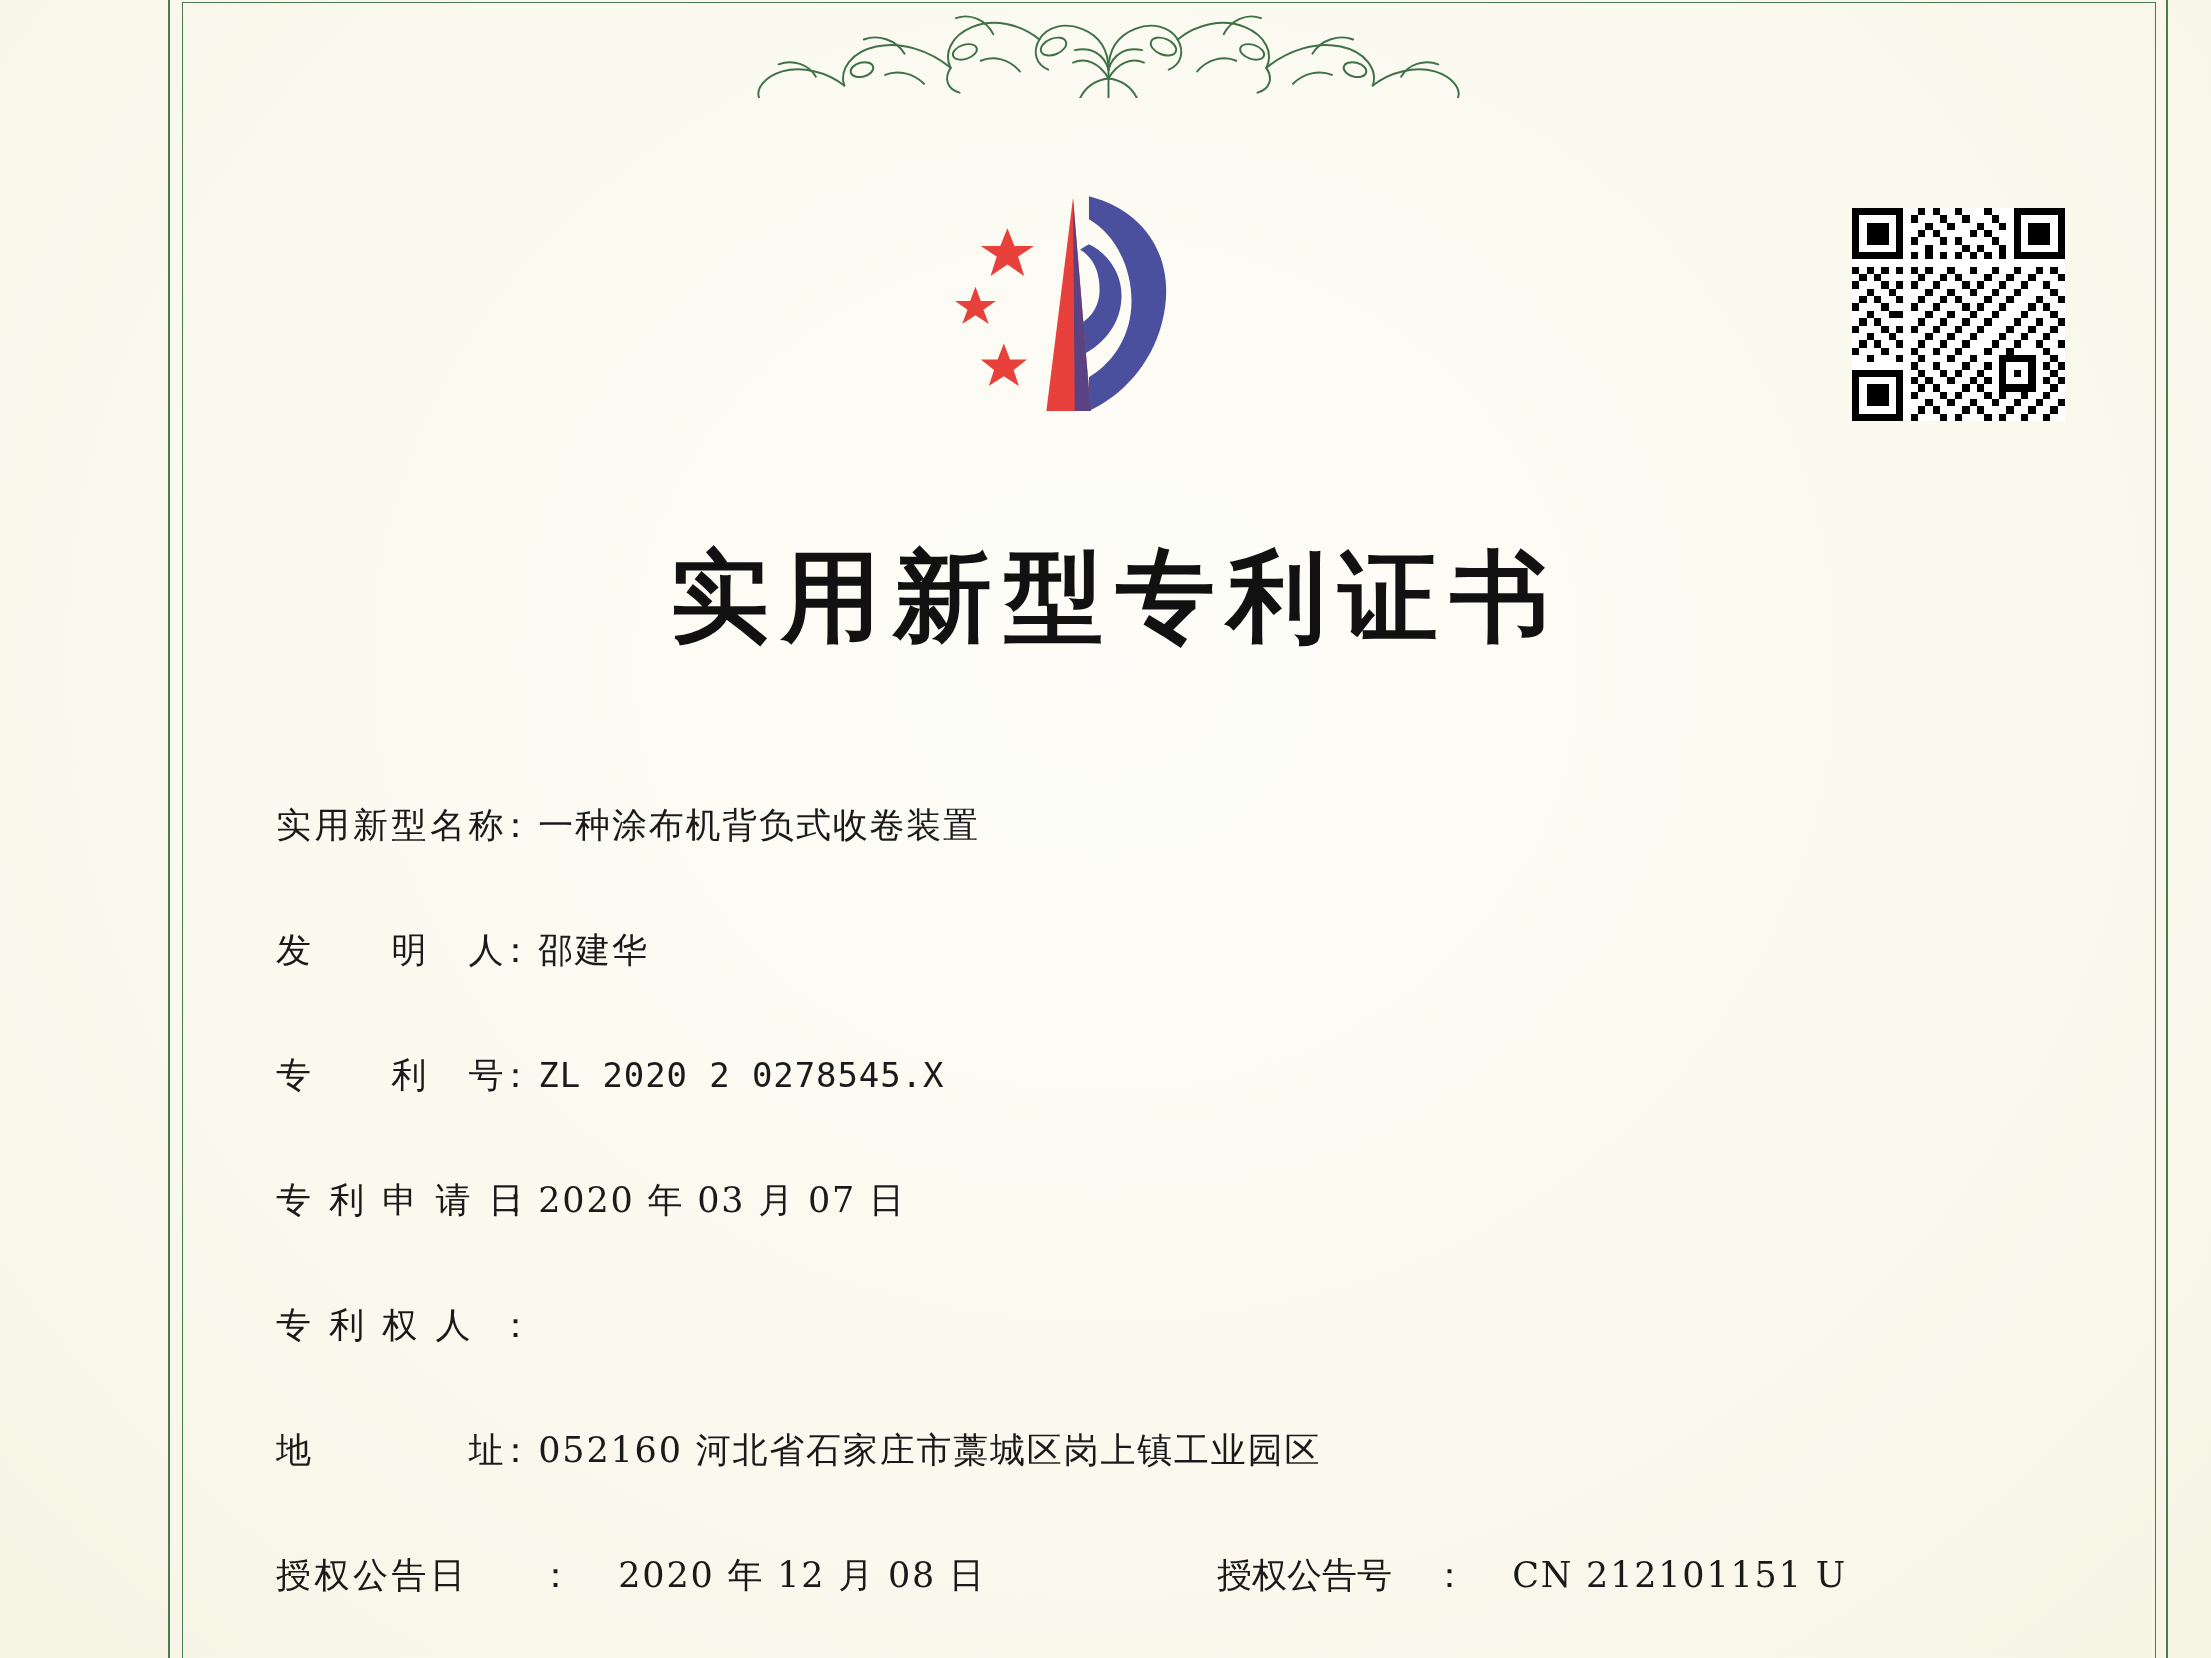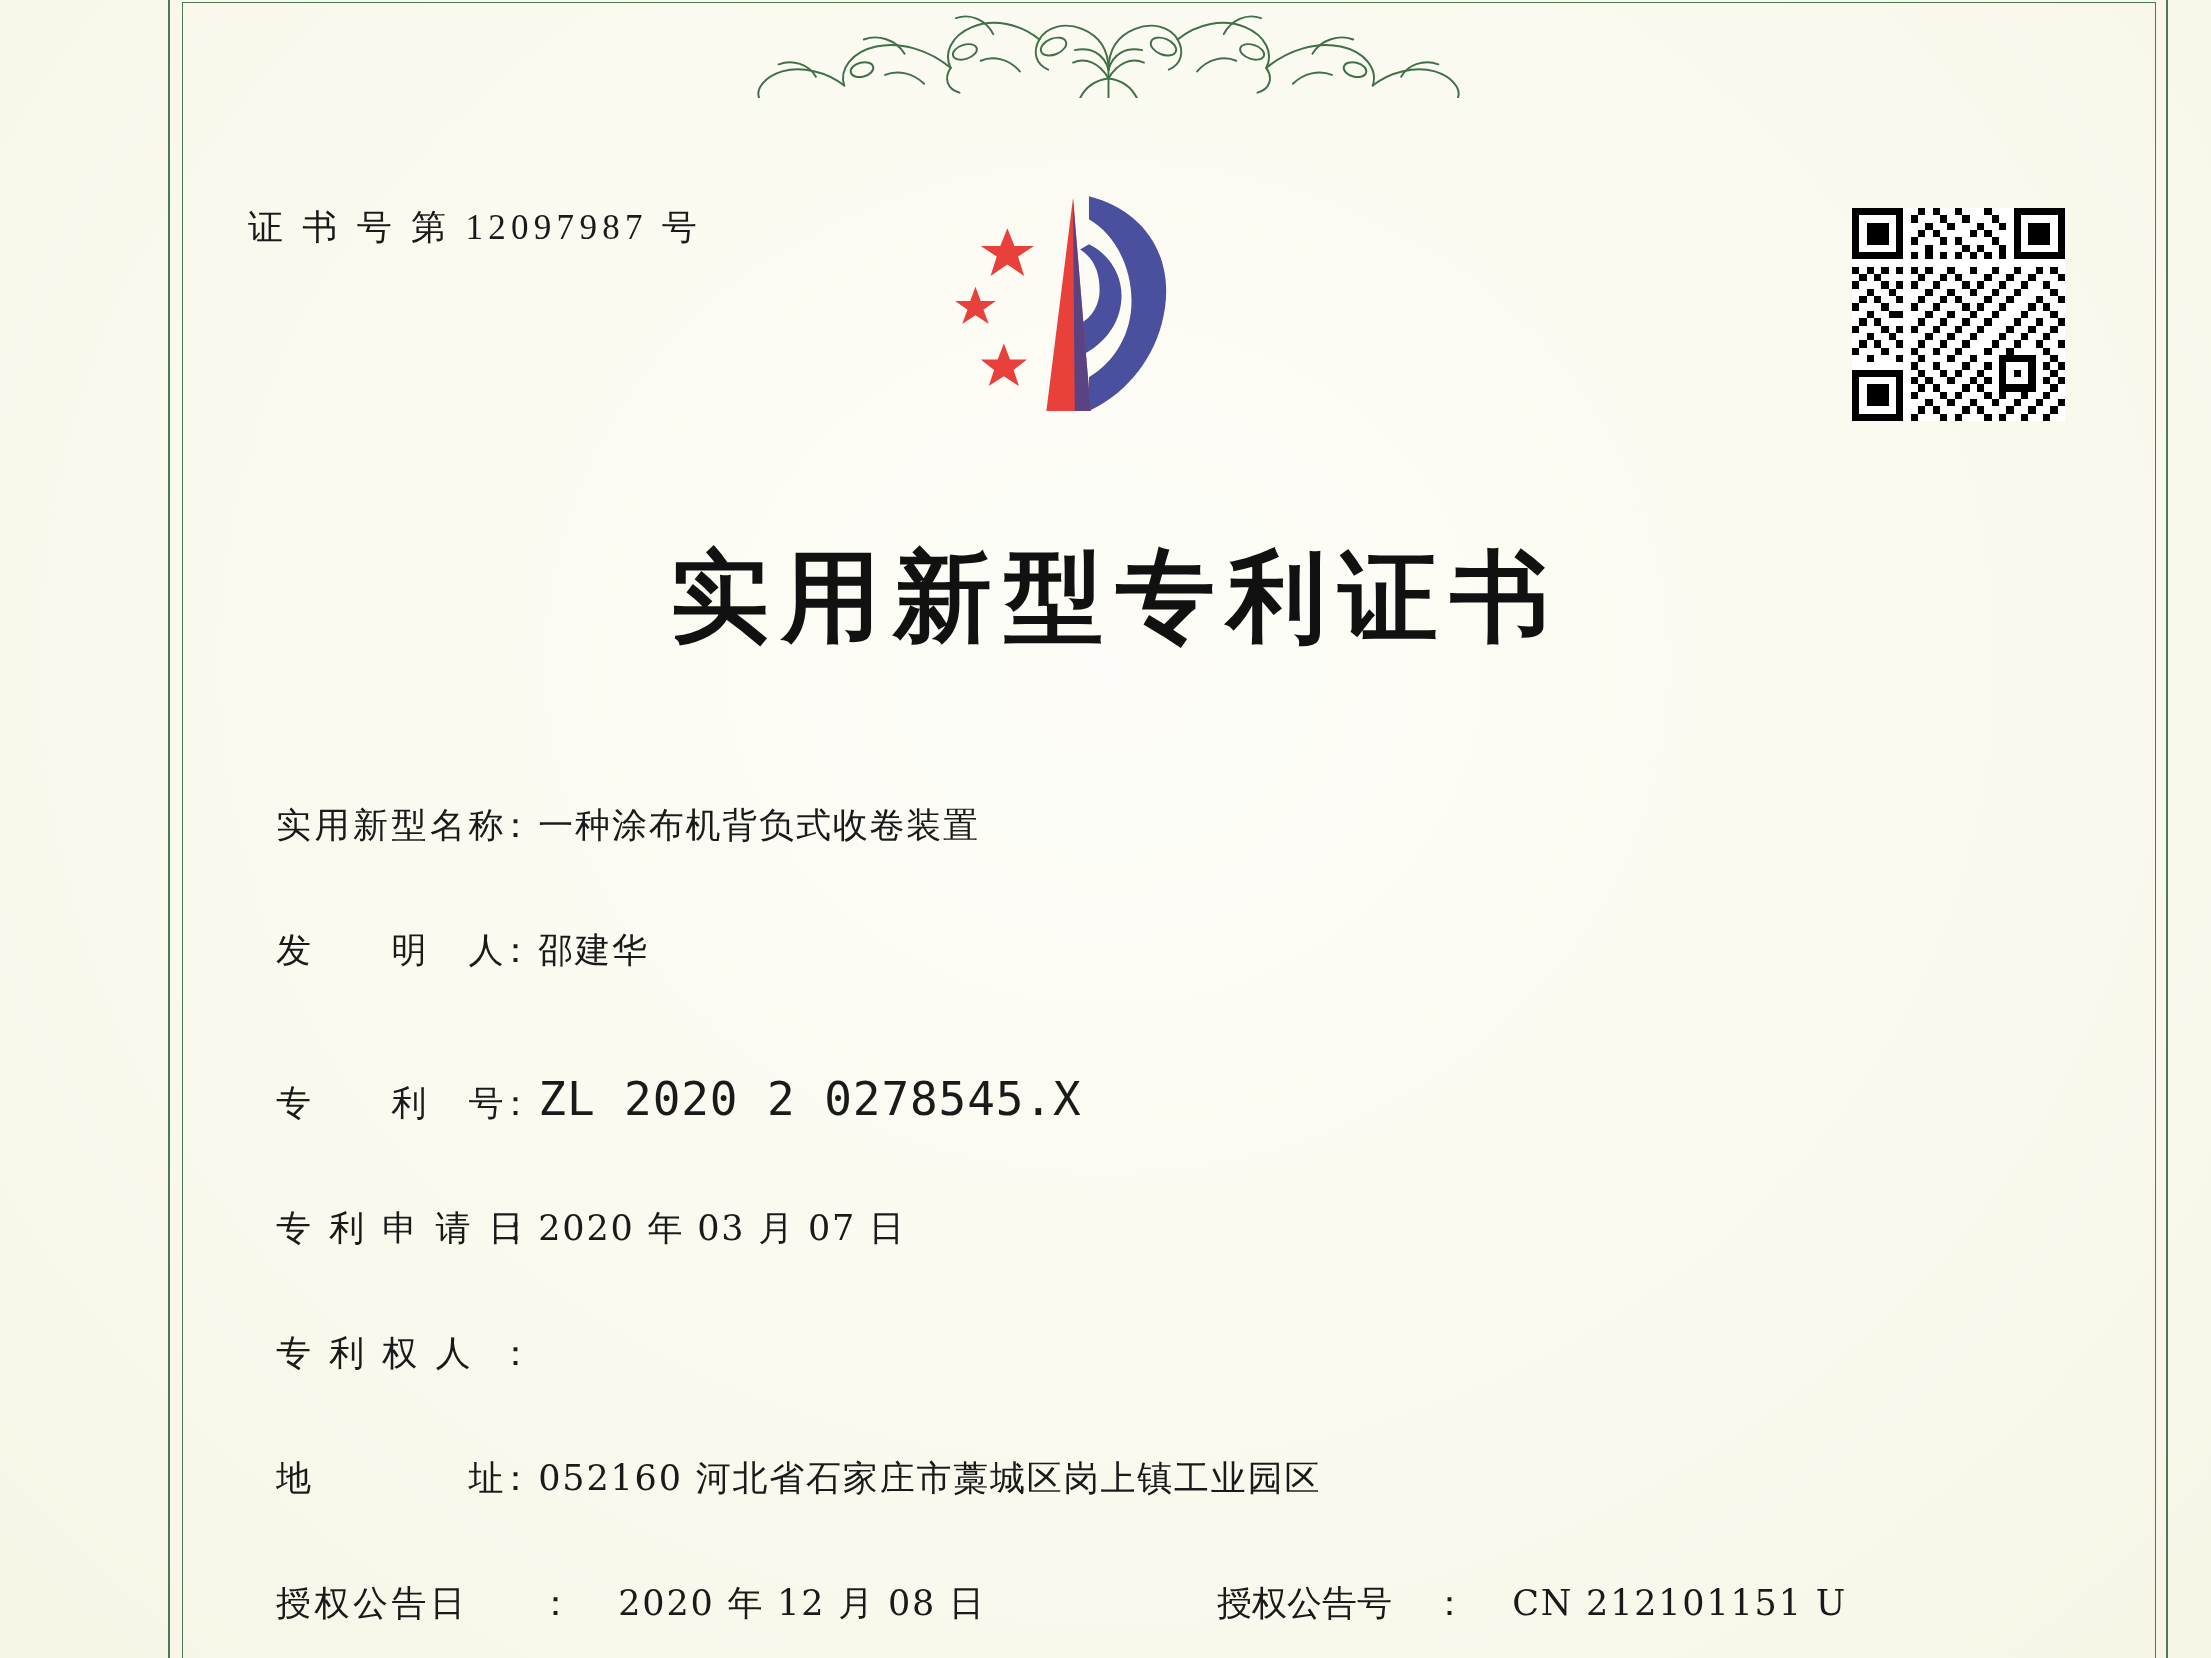--- a/index.html
+++ b/index.html
@@ -135,22 +135,21 @@
   .field-colon {
     margin-right: 5.3px;
   }
   .field-value {
     font-family: "DejaVu Serif", serif;
     letter-spacing: 1.8px;
   }
   .field-value.mono {
     font-family: "DejaVu Sans Mono", monospace;
     letter-spacing: 0.9px;
-    font-size: 46px;
-    margin-top: 20px;
+    font-size: 34px;
   }
 
   
   .field-row.dual {
     margin-bottom: 0;
     gap: 40px;
   }
   .dual-gap {
     display: inline-block;
     width: 151px;
@@ -200,21 +199,20 @@
         <path d="M430 128 C420 110 404 104 390 110"></path>
         <path d="M430 128 C440 110 456 104 470 110"></path>
         <path d="M330 120 C318 106 300 102 286 108"></path>
         <path d="M530 120 C542 106 560 102 574 108"></path>
         <path d="M222 134 C210 122 192 118 178 124"></path>
         <path d="M638 134 C650 122 668 118 682 124"></path>
       </g>
     </svg>
   </div>
 
-  <div class="cert-number">证 书 号 第 12097987 号</div>
 
   <div class="emblem">
     <svg width="266" height="266" viewBox="0 0 300 300" xmlns="http://www.w3.org/2000/svg">
 
       <path d="M168 6 C238 24 268 84 250 150 C238 196 204 232 168 248 L168 210 C198 192 216 160 216 124 C216 84 196 48 168 32 Z" fill="#4a4f9e"></path>
       <path d="M168 60 C196 74 208 102 204 128 C200 156 180 176 158 186 L158 150 C172 142 180 128 180 112 C180 92 174 76 158 66 Z" fill="#4a4f9e"></path>
 
       <path d="M150 8 L170 248 L120 248 Z" fill="#e8403a"></path>
 
       <path d="M150 8 L170 248 L152 248 Z" fill="#3f4490" opacity="0.85"></path>

